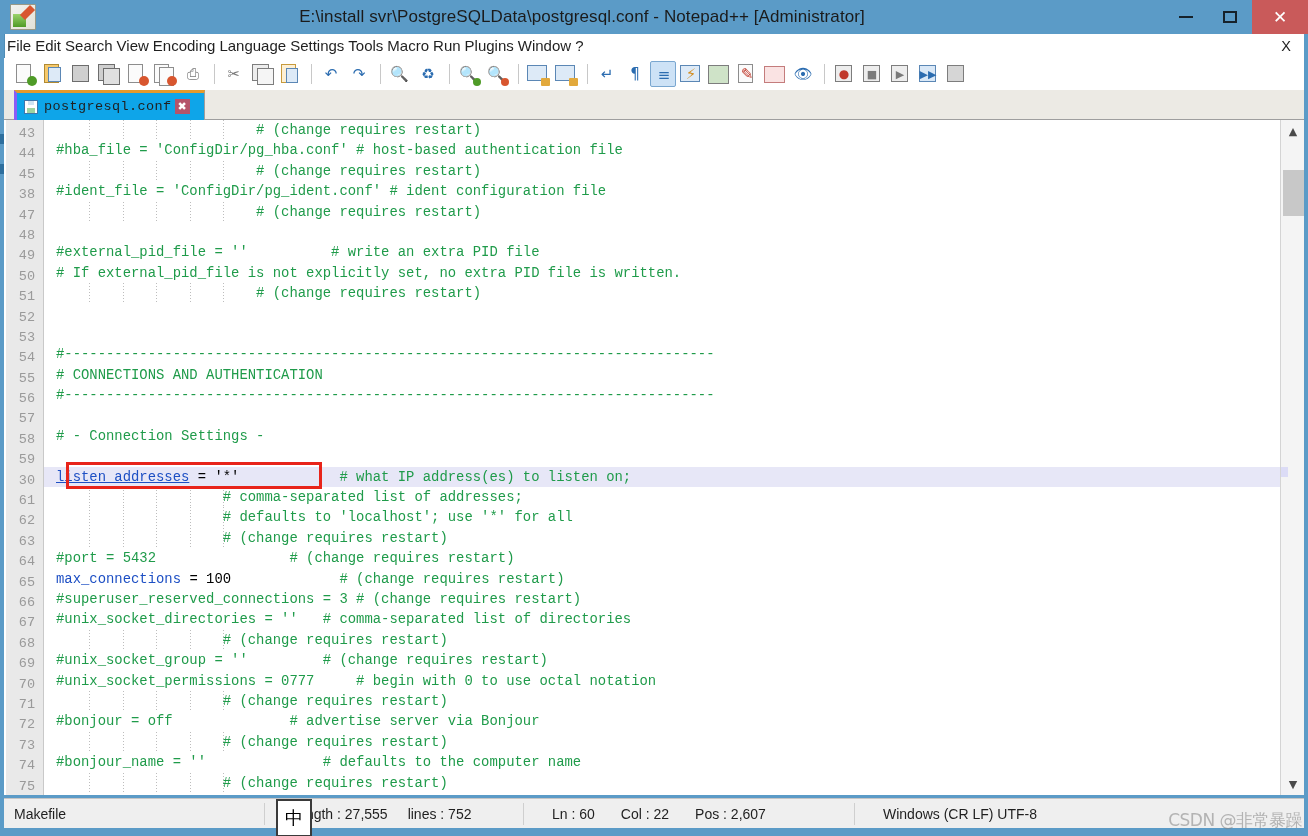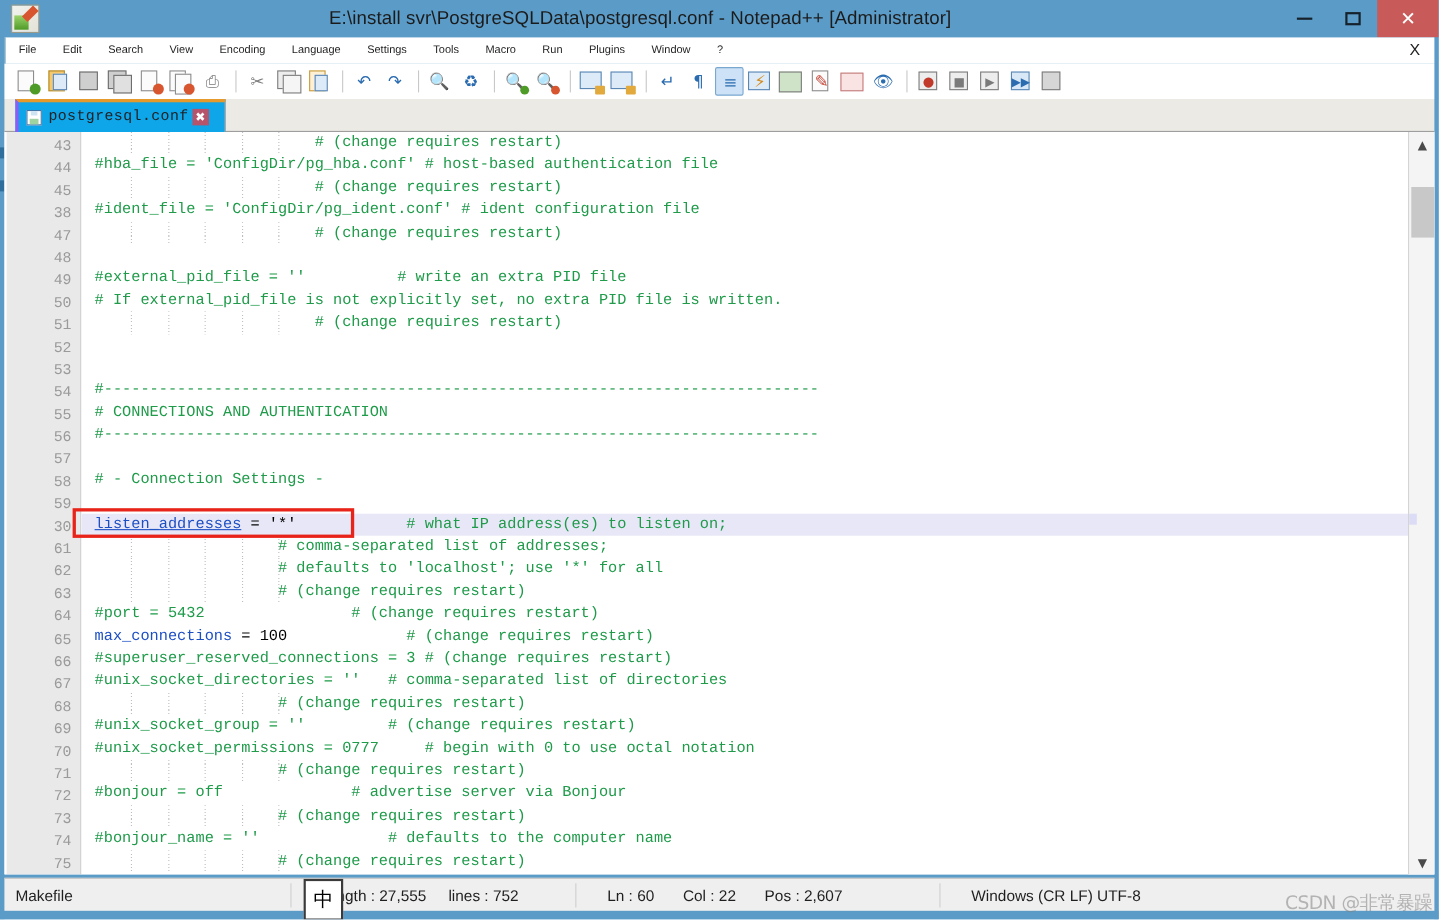--- a/index.html
+++ b/index.html
@@ -68,22 +68,22 @@
 
   
   #menubar {
     position: absolute; left: 4px; top: 34px;
     width: 1300px; height: 24px;
     background: #ffffff;
     display: flex; align-items: center;
     border-left: 1px solid #4f8db6;
   }
   .menu-item {
-    padding: 0 12px;
-    font-size: 10px;
+    padding: 0 2px;
+    font-size: 15px;
     color: #1f1f1f;
     line-height: 24px;
     white-space: nowrap;
   }
   #menu-close-x {
     margin-left: auto;
     padding-right: 13px;
     font-size: 14.5px; color: #1f1f1f;
   }
 
@@ -193,21 +193,21 @@
     position: absolute; left: 4px; top: 120px;
     width: 1300px; height: 675px;
     background: #ffffff;
     display: flex;
     overflow: hidden;
   }
   #left-bookmark {
     width: 2px; height: 675px; background: #ffffff; flex: 0 0 auto;
   }
   #gutter {
-    width: 68px; height: 675px;
+    width: 38px; height: 675px;
     background: #e9e9e9;
     border-right: 1px solid #c9c9c9;
     flex: 0 0 auto;
     padding-top: 4px;
   }
   .gline {
     height: 20.4px; line-height: 20.4px;
     text-align: right;
     padding-right: 8px;
     font-family: "Liberation Mono", monospace;

